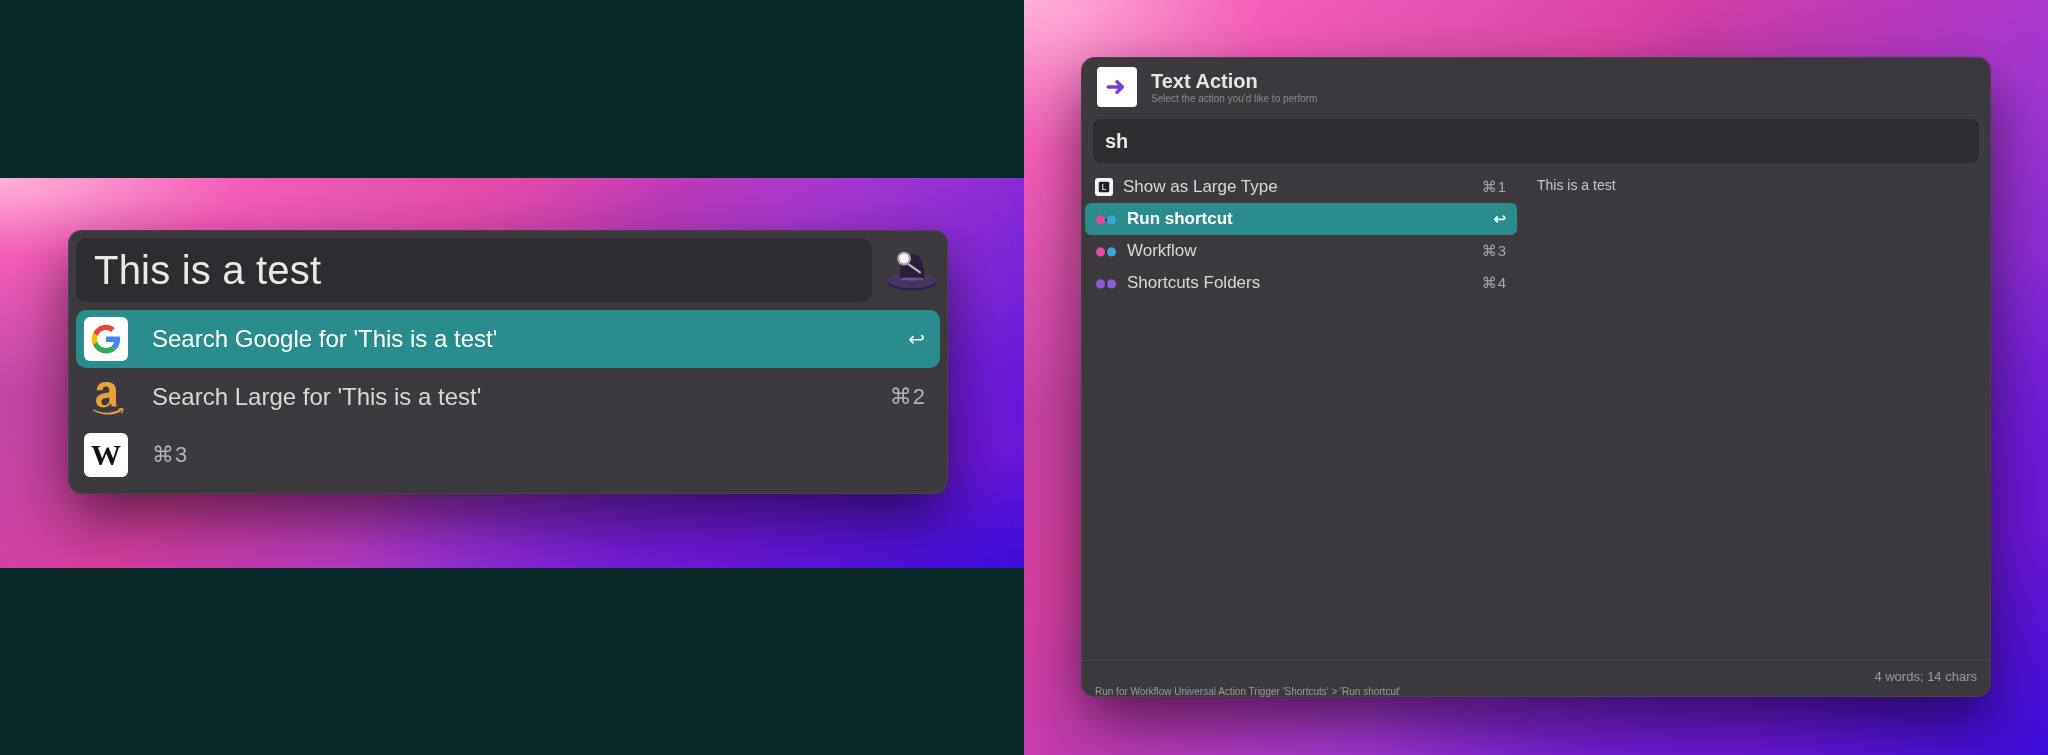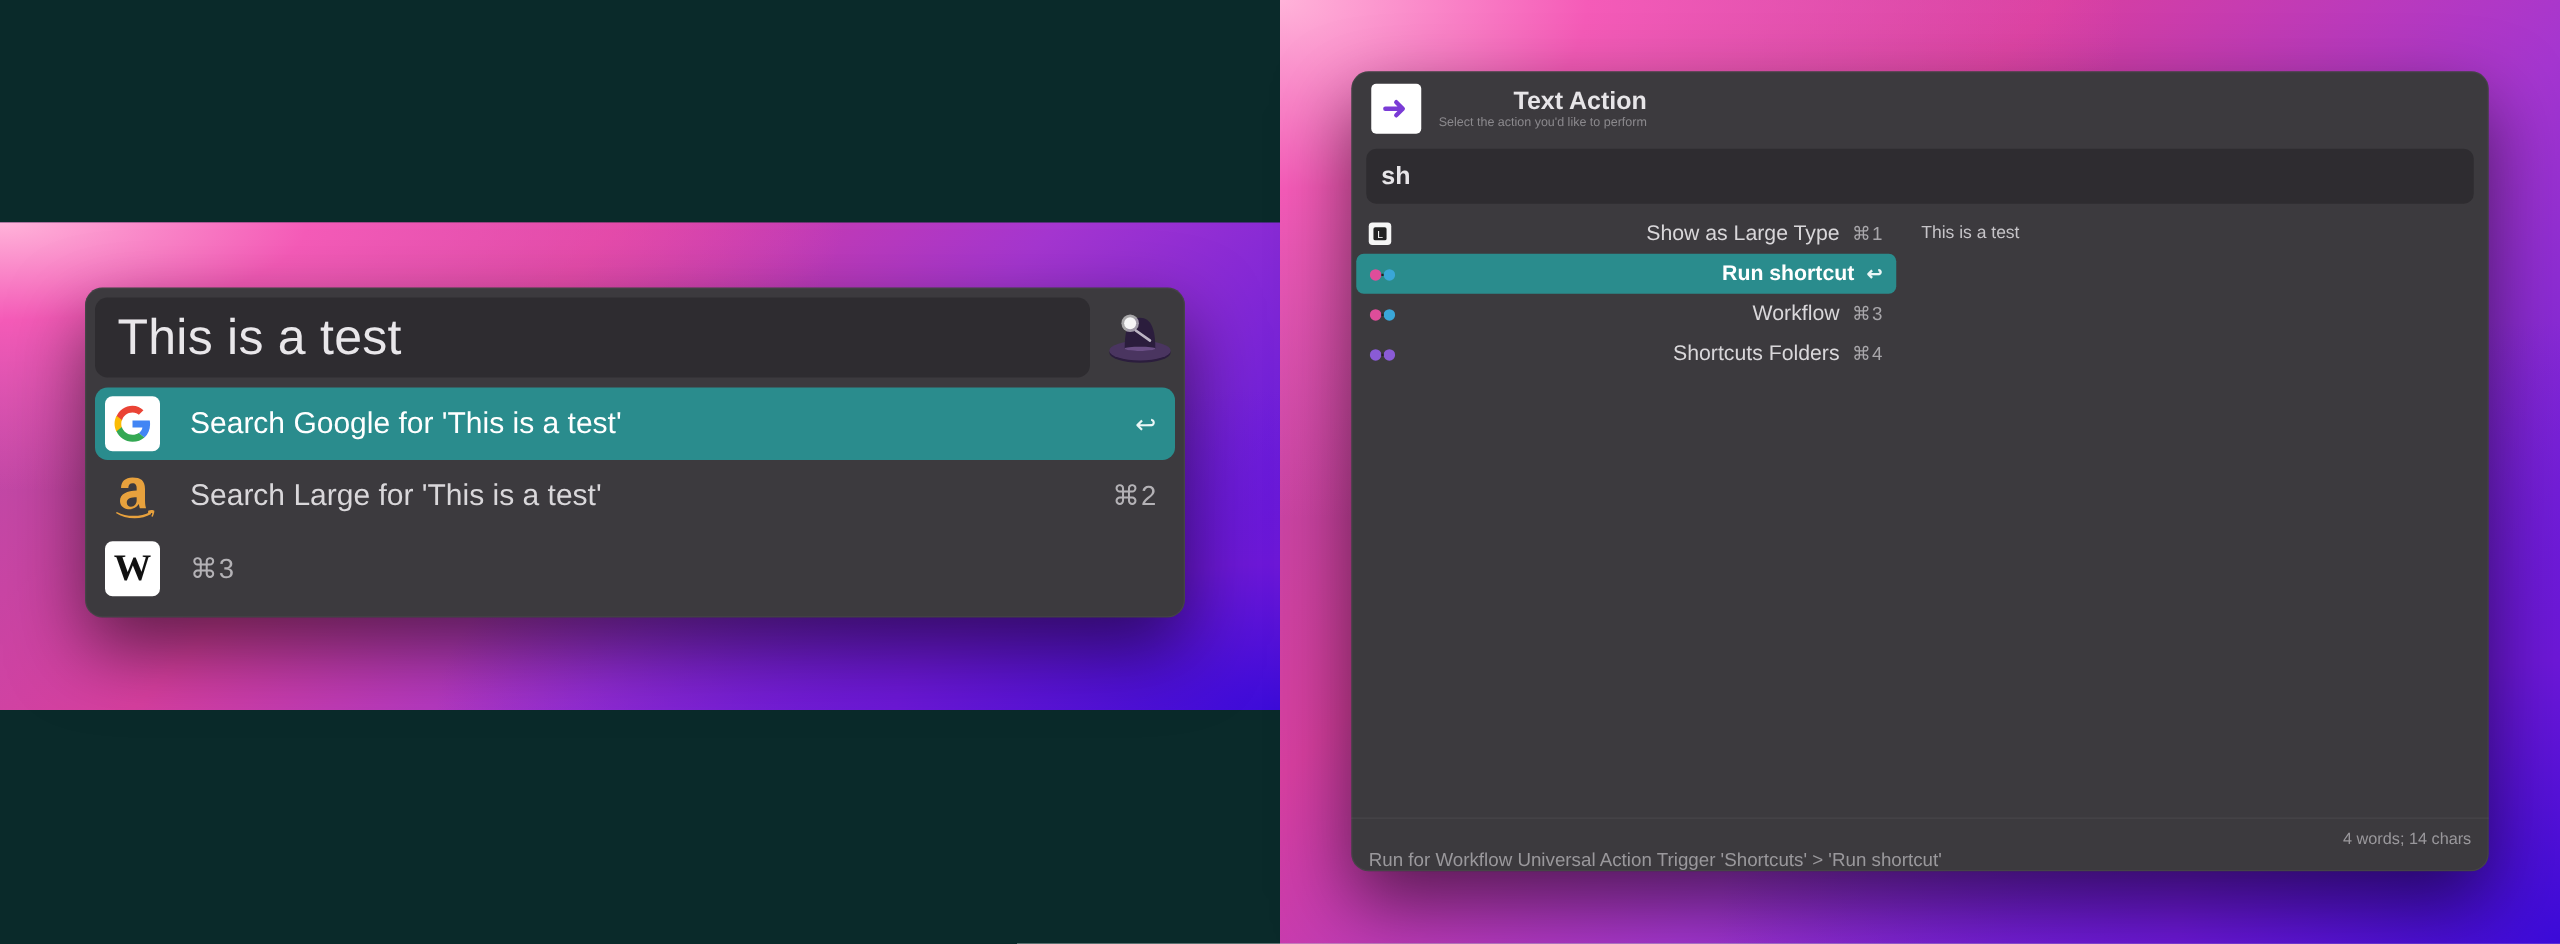--- a/index.html
+++ b/index.html
@@ -47,40 +47,40 @@
 
     
     .ico-google { background:#fff; }
     .ico-amazon { background:transparent; }
     .ico-wiki   { background:#fff; color:#111; font-family:Georgia,"Times New Roman",serif; font-weight:700; font-size:30px; }
 
     
     .right-win { left:57px; top:57px; width:910px; height:640px; display:flex; flex-direction:column; }
     .rw-header { display:flex; align-items:center; gap:14px; padding:10px 16px 6px; }
     .rw-hico { width:40px; height:40px; background:#fff; border-radius:4px; display:flex; align-items:center; justify-content:center; }
-    .rw-htxt { display:flex; flex-direction:column;align-items:flex-end; }
+    .rw-htxt { display:flex; flex-direction:column; }
     .rw-title { color:#e7e5e8; font-size:20px; font-weight:600; }
     .rw-sub { color:#8b898d; font-size:10px; }
     .rw-search { margin:6px 12px 8px; background:#2e2c30; border-radius:8px; height:44px;
       display:flex; align-items:center; padding:0 12px; color:#e7e5e8; font-size:20px;font-weight:bold; }
     .rw-body { flex:1; display:flex; min-height:0; }
     .rw-list { width:440px; padding:0 4px; }
     .rw-item { display:flex; align-items:center; height:32px; padding:0 10px; gap:10px;
       border-radius:6px; font-size:17px; color:#d9d7da; }
     .rw-item.sel { background:#2a8c8d; color:#fff;font-weight:bold; }
     .rw-item .glasses { width:22px; height:16px; flex:none; }
     .rw-item .square { width:18px; height:18px; border-radius:3px; background:#f5f5f5; display:flex; align-items:center; justify-content:center; }
-    .rw-item .lab { flex:1;text-align:right; }
+    .rw-item .lab { flex:1; }
     .rw-item .sc { font-size:15px; letter-spacing:1px; color:#a8a6aa; }
     .rw-item.sel .sc { color:#eaf6f6; }
     .rw-preview { flex:1; padding:6px 16px; color:#c6c4c8; font-size:14px; }
     .rw-footer { border-top:1px solid rgba(255,255,255,.06); padding:8px 14px 0;
       display:flex; flex-direction:column; gap:2px; }
     .rw-stats { align-self:flex-end; color:#9a989c; font-size:13px; }
-    .rw-desc  { color:#9a989c; font-size:15px; }
+    .rw-desc  { color:#9a989c; font-size:10px; }
 
     .enter-glyph { font-size:20px; }
   </style>
 </head>
 <body>
 
 <div class="half left-half">
   <div class="wallpaper left-wall"></div>
   <div class="alfred left-win">
     <div class="search-row">

